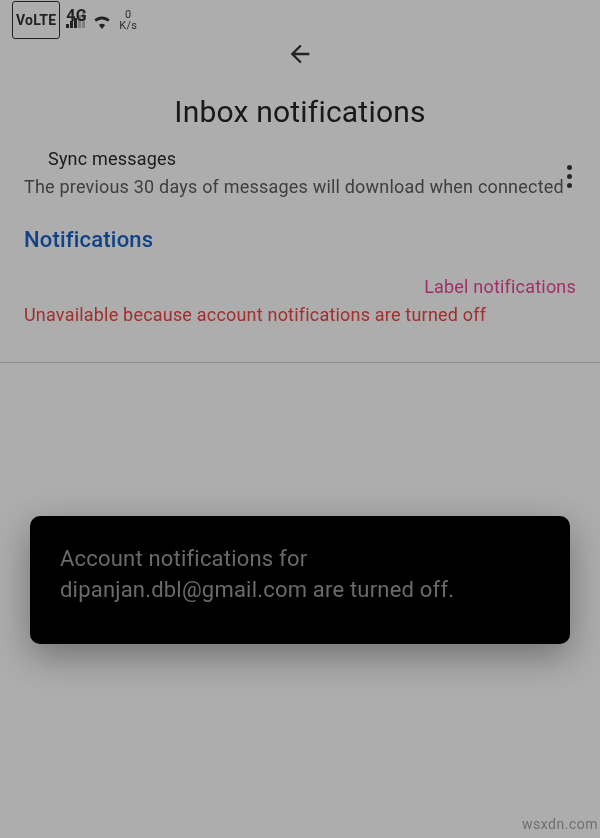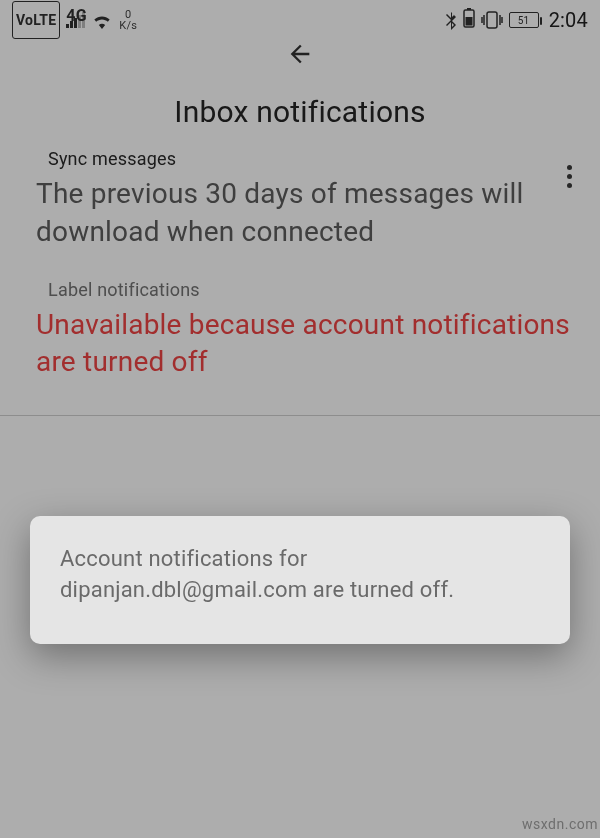--- a/index.html
+++ b/index.html
@@ -26,28 +26,28 @@
     .appbar { height:78px; display:flex; align-items:center; padding:0 18px; gap:26px;flex-direction:column; }
     .back-icon svg { display:block; }
     .title { font-size:30px; color:#262626; font-family:"Google Sans", Roboto, Arial, sans-serif; }
     .kebab { margin-left:auto; display:flex; flex-direction:column; gap:4px; padding:10px; }
     .kebab span { width:5px; height:5px; border-radius:50%; background:#3a3a3a; }
 
     
     .content { padding: 30px 24px 0 24px; }
     .item { margin-bottom:28px; }
     .item h3 { font-size:18px; font-weight:400; color:#2a2a2a; margin-bottom:6px;margin-left:24px; }
-    .item p { font-size:28px; line-height:1.35; color:#5d5d5d;margin-left:12px; }
+    .item p { font-size:18px; line-height:1.35; color:#5d5d5d; }
     .section-label { color:#1a62c6; font-size:22px; font-weight:500; margin:18px 0 24px 0; }
-    .item.disabled h3 { color:#737373; }
+    .item.disabled h3 { color:#ec4899;text-align:right; }
     .item.disabled p { color:#ef4444; }
     .divider { height:1px; background:#d0d0d0; margin-top:34px; }
 
     
-    .dialog { position:absolute; left:30px; right:30px; top:516px; background:#e5e5e5; border-radius:10px; z-index:20; box-shadow:0 12px 36px rgba(0,0,0,0.35); padding:28px 30px 14px 30px; }
+    .dialog { position:absolute; left:30px; right:30px; top:516px; background:#000000; border-radius:10px; z-index:20; box-shadow:0 12px 36px rgba(0,0,0,0.35); padding:28px 30px 14px 30px; }
     .dialog p.msg { font-size:22px; line-height:1.4; color:#6a6a6a; margin-bottom:24px; }
     .dialog .actions { display:flex; justify-content:flex-end; gap:14px; margin-top:8px; }
     .dialog button { font-family:"Google Sans",Roboto,Arial,sans-serif; background:none; border:none; font-size:22px; font-weight:500; color:#1a73e8; padding:12px 20px; cursor:pointer; }
     .ok-highlight { border:3px solid #e21b1b; }
 
     .watermark { position:absolute; right:2px; bottom:6px; font-size:14px; color:#6e6e6e; z-index:30; writing-mode:horizontal-tb; letter-spacing:0.5px; }
   </style>
 </head>
 <body>
 
@@ -65,44 +65,20 @@
     <span class="wifi-icon">
       <svg width="22" height="18" viewBox="0 0 24 20">
           <path d="M12 20l3.5-4.5c-1-0.8-2.2-1.3-3.5-1.3s-2.5 0.5-3.5 1.3L12 20zm-6.5-8c1.8-1.6 4.1-2.6 6.5-2.6s4.7 1 6.5 2.6l2-2.5C18 7.2 15.1 6 12 6S6 7.2 3.5 9.5l2 2.5z" fill="#333"></path>
         </svg>
     </span>
     <span class="speed">
       <span>0</span>
       <span>K/s</span>
     </span>
   </div>
-  <div class="right">
-    <span class="bt-icon">
-      <svg width="12" height="20" viewBox="0 0 12 20">
-          <path d="M6 0v8L2 4 1 5l5 5-5 5 1 1 4-4v8l5-5-4-4 4-4-5-5zM7 3l2 2-2 2V3zm0 14v-4l2 2-2 2z" fill="#333"></path>
-        </svg>
-    </span>
-    <span>
-      <svg width="12" height="20" viewBox="0 0 12 20">
-          <rect x="1" y="2" width="10" height="17" rx="1.5" fill="none" stroke="#333" stroke-width="1.5"></rect>
-          <rect x="4" y="0" width="4" height="2" fill="#333"></rect>
-          <rect x="2.5" y="9" width="7" height="8.5" fill="#333"></rect>
-        </svg>
-    </span>
-    <span class="vib-icon">
-      <svg width="22" height="18" viewBox="0 0 22 18">
-          <rect x="6" y="1" width="10" height="16" rx="2" fill="none" stroke="#333" stroke-width="1.5"></rect>
-          <path d="M3 4v10M1 6v6M19 4v10M21 6v6" stroke="#333" stroke-width="1.5"></path>
-        </svg>
-    </span>
-    <span class="batt-box">
-      <span>51</span>
-    </span>
-    <span class="clock">2:04</span>
-  </div>
 </div>
 
 <div class="appbar">
   <span class="back-icon">
     <svg width="28" height="28" viewBox="0 0 24 24">
         <path d="M20 11H7.8l5.6-5.6L12 4l-8 8 8 8 1.4-1.4L7.8 13H20z" fill="#333"></path>
       </svg>
   </span>
   <span class="title">Inbox notifications</span>
   <span class="kebab">
@@ -111,20 +87,21 @@
       <span></span>
     </span>
 </div>
 
 <div class="content">
   <div class="item">
     <h3>Sync messages</h3>
     <p>The previous 30 days of messages will download when connected</p>
   </div>
 
+  <div class="section-label">Notifications</div>
 
   <div class="item disabled">
     <h3>Label notifications</h3>
     <p>Unavailable because account notifications are turned off</p>
   </div>
 </div>
 <div class="divider"></div>
 
 <div class="scrim"></div>
 

